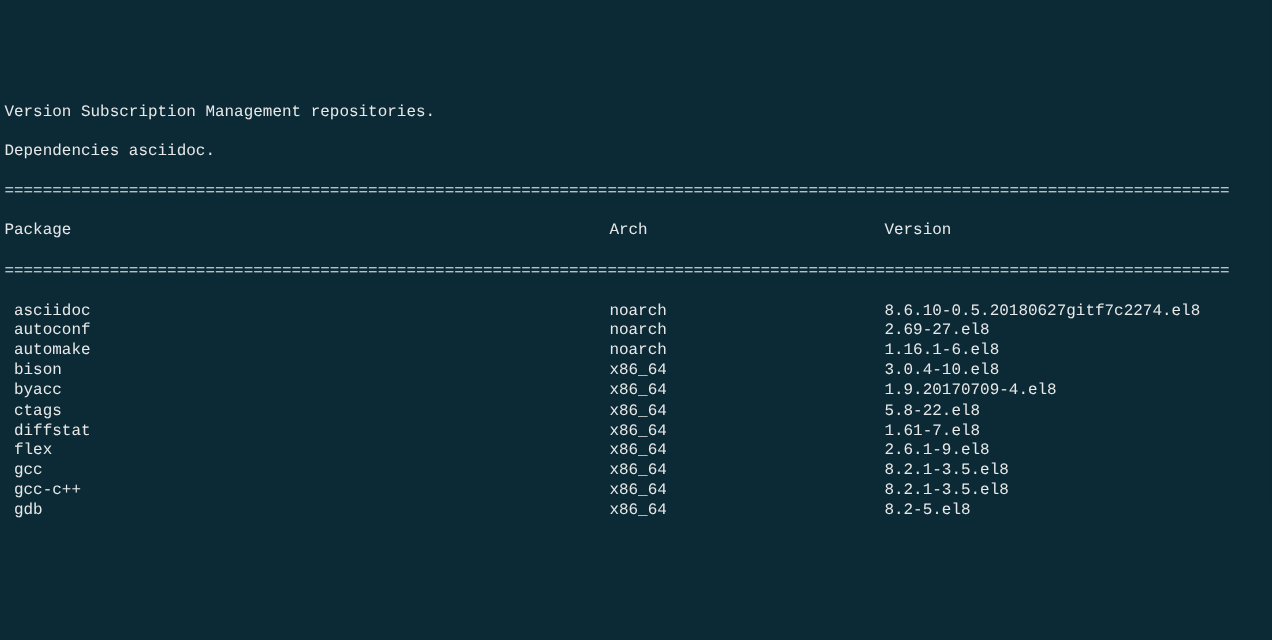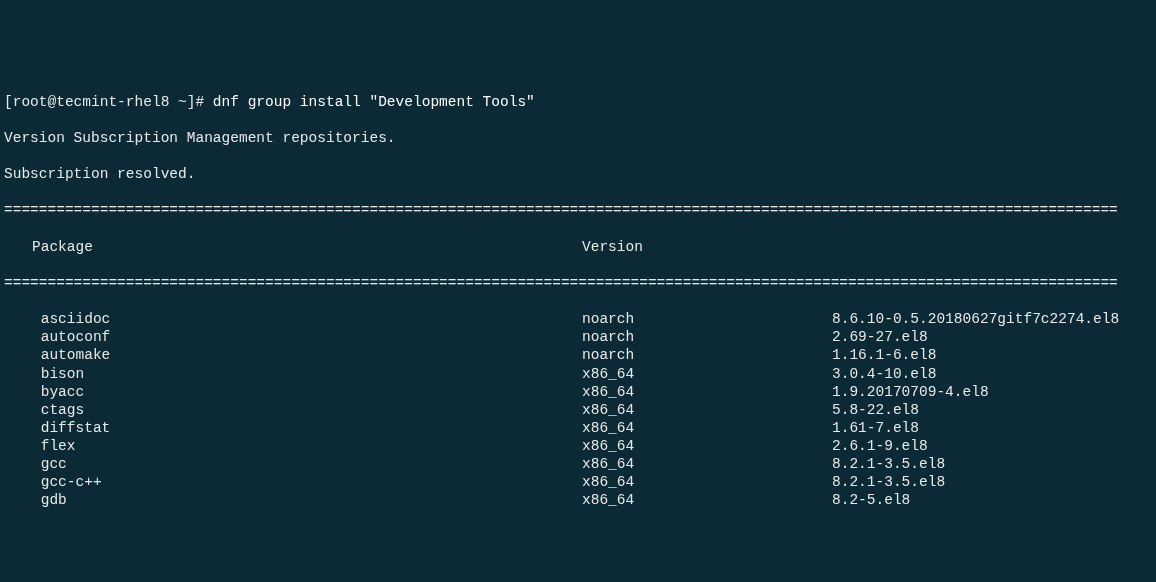--- a/index.html
+++ b/index.html
@@ -11,37 +11,37 @@
       line-height: 1.25;
       width: 1156px;
       height: 582px;
       overflow: hidden;
       padding: 2px 4px;
       white-space: pre;
     }
     .line { white-space: pre; }
     .prompt-cmd { color: #ffffff; }
     .divider { letter-spacing: 0; }
-    .row { display: flex; margin-left: 28px; }
+    .row { display: flex; }
     .col-pkg { width: 550px; }
     .col-arch { width: 250px; }
     .col-ver { flex: 1; }
   </style>
 </head>
 <body>
 
 
 
 <div>
-<div class="line"><span>[root@tecmint-rhel8 ~]# </span><span class="prompt-cmd">dnf group install "Development Tools"</span></div>
 <div class="line">Version Subscription Management repositories.</div>
-<div class="line">Subscription resolved.</div>
+<div class="line">Dependencies asciidoc.</div>
 <div class="line divider">================================================================================================================================</div>
 <div class="row">
   <div class="col-pkg"><span>Package</span></div>
+  <div class="col-arch"><span>Arch</span></div>
   <div class="col-ver"><span>Version</span></div>
 </div>
 <div class="line divider">================================================================================================================================</div>
 <div id="package-list"><div class="row"><div class="col-pkg"> asciidoc</div><div class="col-arch">noarch</div><div class="col-ver">8.6.10-0.5.20180627gitf7c2274.el8</div></div><div class="row"><div class="col-pkg"> autoconf</div><div class="col-arch">noarch</div><div class="col-ver">2.69-27.el8</div></div><div class="row"><div class="col-pkg"> automake</div><div class="col-arch">noarch</div><div class="col-ver">1.16.1-6.el8</div></div><div class="row"><div class="col-pkg"> bison</div><div class="col-arch">x86_64</div><div class="col-ver">3.0.4-10.el8</div></div><div class="row"><div class="col-pkg"> byacc</div><div class="col-arch">x86_64</div><div class="col-ver">1.9.20170709-4.el8</div></div><div class="row"><div class="col-pkg"> ctags</div><div class="col-arch">x86_64</div><div class="col-ver">5.8-22.el8</div></div><div class="row"><div class="col-pkg"> diffstat</div><div class="col-arch">x86_64</div><div class="col-ver">1.61-7.el8</div></div><div class="row"><div class="col-pkg"> flex</div><div class="col-arch">x86_64</div><div class="col-ver">2.6.1-9.el8</div></div><div class="row"><div class="col-pkg"> gcc</div><div class="col-arch">x86_64</div><div class="col-ver">8.2.1-3.5.el8</div></div><div class="row"><div class="col-pkg"> gcc-c++</div><div class="col-arch">x86_64</div><div class="col-ver">8.2.1-3.5.el8</div></div><div class="row"><div class="col-pkg"> gdb</div><div class="col-arch">x86_64</div><div class="col-ver">8.2-5.el8</div></div></div>
 </div>
 
 
 
 
 </body></html>

